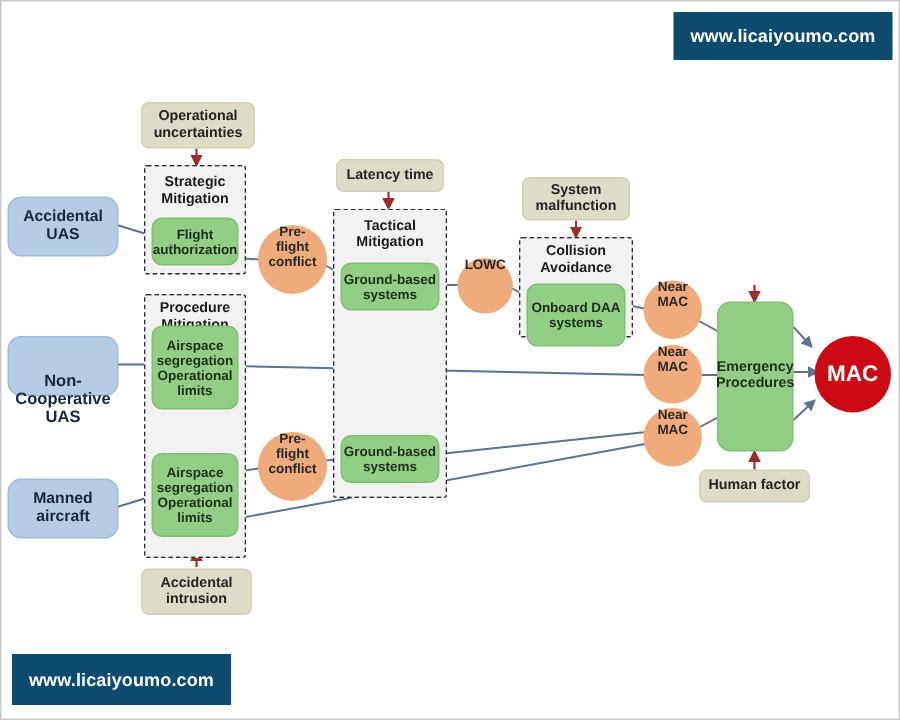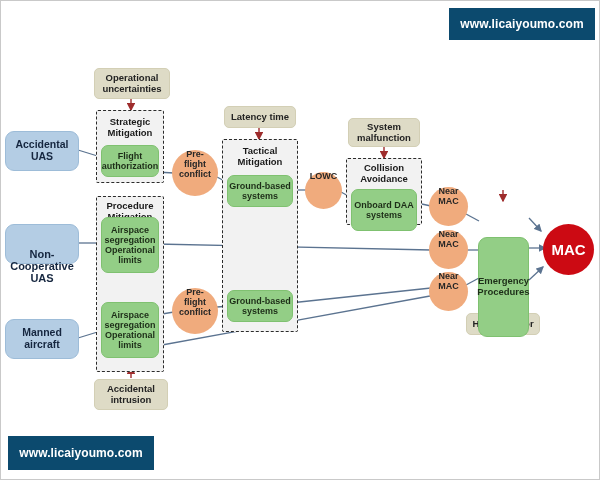--- a/index.html
+++ b/index.html
@@ -213,21 +213,21 @@
   <div class="node green-box" style="left:227px;top:290px;width:66px;height:32px;">
     <span style="white-space:pre-line;font-size:9px;">Ground-based
 systems</span>
   </div>
 
   <div class="node green-box" style="left:351px;top:189px;width:66px;height:42px;">
     <span style="white-space:pre-line;font-size:9px;">Onboard DAA
 systems</span>
   </div>
 
-  <div class="node green-box" style="left:478px;top:201px;width:51px;height:100px;border-radius:9px;margin-top:36px;">
+  <div class="node green-box" style="left:478px;top:201px;width:51px;height:100px;border-radius:9px;">
     <span style="white-space:pre-line;font-size:9.5px;">Emergency
 Procedures</span>
   </div>
 
   <div class="orange-circle" style="left:172px;top:150px;width:46px;height:46px;">
     <span style="white-space:pre-line;">Pre-
 flight
 conflict</span>
   </div>
 

